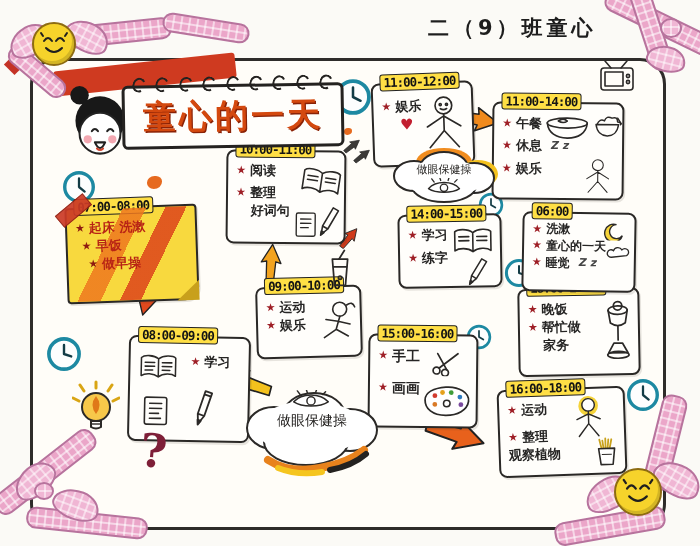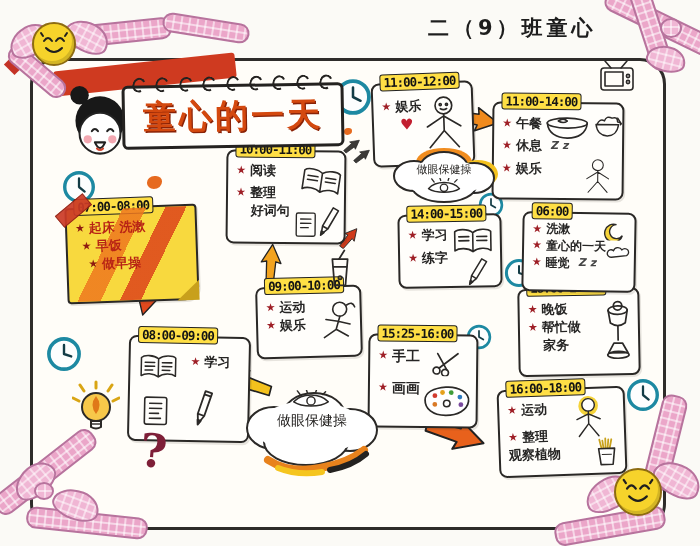--- a/index.html
+++ b/index.html
@@ -264,21 +264,21 @@
       <path d="M21 5 C16 1 6 1 3 4 L3 23 C7 20 16 20 21 24 C26 20 35 20 39 23 L39 4 C36 1 26 1 21 5 Z M21 5 L21 24"></path>
       <path d="M7 9 h10 M7 13 h10 M25 9 h10 M25 13 h10" stroke-width="1"></path>
     </svg>
   <svg class="sk abs" style="left:70px;top:40px;width:14px;height:32px;transform:rotate(32deg)" viewBox="0 0 14 34">
       <path d="M4 3 h6 v21 l-3 8 l-3 -8 Z M4 24 h6"></path>
       <path d="M5.5 29 l1.5 4 l1.5 -4 Z" fill="#222" stroke="none"></path>
     </svg>
 </div>
 
 <div class="card" style="left:368px;top:334px;width:110px;height:94px;transform:rotate(0.6deg);font-size:14px">
-  <span class="time">15:25-16:00</span>
+  <span class="time">15:00-16:00</span>
   <div class="line" style="font-size:14px">
       <span class="star">★</span>
       <span>手工</span>
     </div>
   <div class="line" style="font-size:14px;margin-top:16px">
       <span class="star">★</span>
       <span>画画</span>
     </div>
   <svg class="sk abs" style="left:60px;top:14px;width:32px;height:26px" viewBox="0 0 30 24">
       <circle cx="6" cy="19" r="3.2"></circle>

